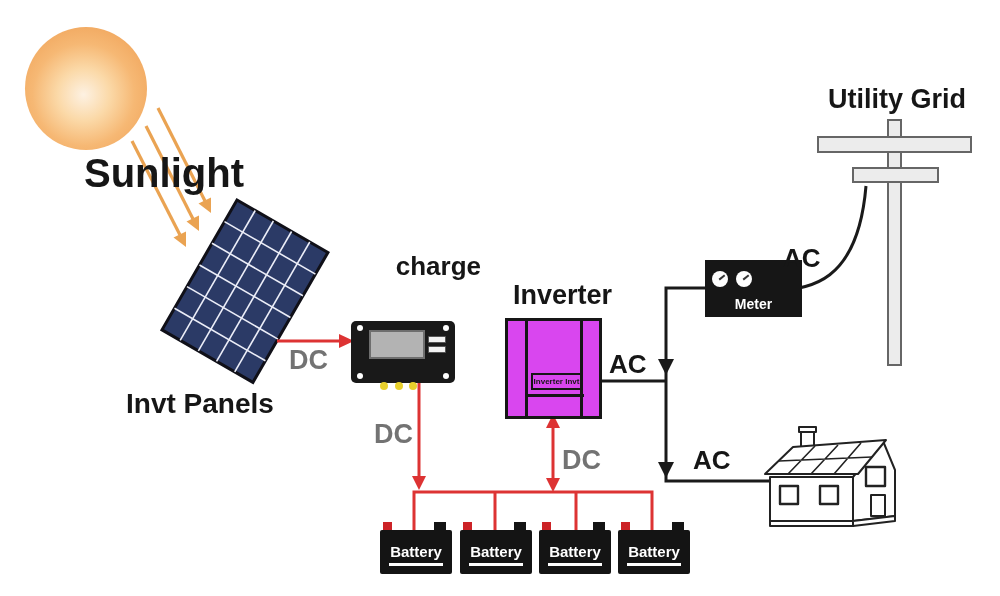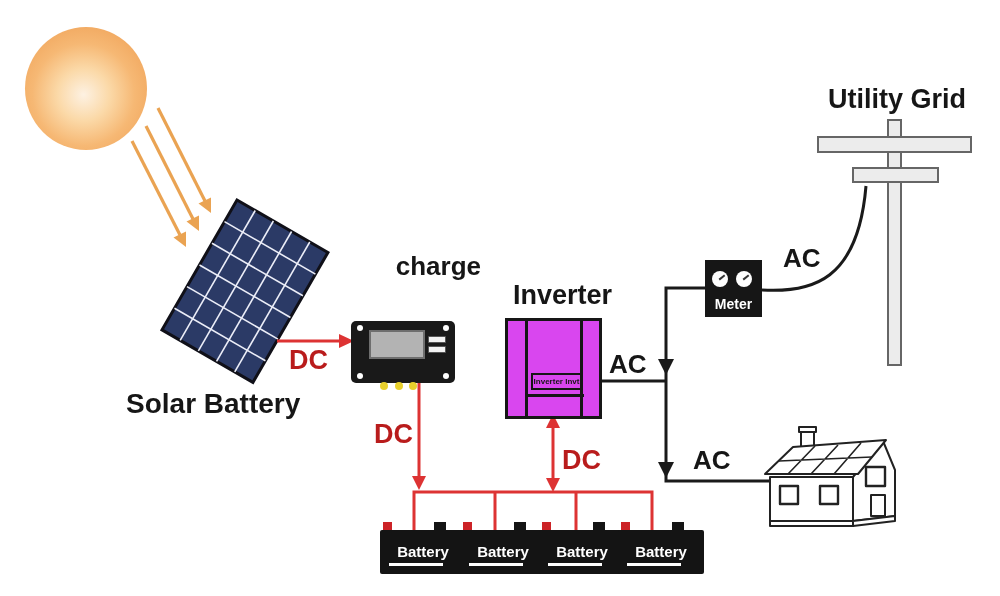--- a/index.html
+++ b/index.html
@@ -1,52 +1,52 @@
 <!DOCTYPE html>
 <html><head>
 <meta charset="utf-8">
 <style>
   html,body{margin:0;padding:0;background:#fff;}
   .stage{position:relative;width:1000px;height:596px;background:#ffffff;overflow:hidden;
          font-family:"Liberation Sans","DejaVu Sans",sans-serif;}
   .stage svg{position:absolute;left:0;top:0;}
   .lbl{position:absolute;font-weight:bold;color:#161616;white-space:nowrap;line-height:1.05;}
-  .lbl.red{color:#b91c1c;}
+  .lbl.red{color:#737373;}
   .center{text-align:right;}
 
   
   .controller{position:absolute;left:351px;top:321px;width:104px;height:62px;
               background:#191919;border-radius:5px;z-index:2;}
   .screw{position:absolute;width:6px;height:6px;border-radius:50%;background:#fff;}
   .ctrl-screen{position:absolute;left:18px;top:9px;width:56px;height:29px;
                background:#b3b3b3;border:2px solid #6e6e6e;box-sizing:border-box;}
   .ctrl-port{position:absolute;width:18px;height:7px;background:#f2f2f2;border:1px solid #555;
              box-sizing:border-box;border-radius:1px;}
   .led{position:absolute;top:61px;width:8px;height:8px;border-radius:50%;background:#e8d02c;}
 
   
-  .meter{position:absolute;left:705px;top:260px;width:57px;height:57px;background:#161616;z-index:2;}
+  .meter{position:absolute;left:705px;top:260px;width:57px;height:57px;background:#161616;z-index:2;padding-left:40px;}
   .dial{position:absolute;top:11px;width:16px;height:16px;border-radius:50%;background:#fdfdfd;}
   .dial::after{content:"";position:absolute;left:7px;top:7px;width:7px;height:2px;background:#333;
                transform:rotate(-38deg);transform-origin:1px 1px;}
   .meter-lbl{position:absolute;bottom:5px;left:0;width:100%;text-align:center;color:#fff;
              font-weight:bold;font-size:14px;}
 
   
   .inverter{position:absolute;left:505px;top:318px;width:97px;height:101px;background:#d946ef;
             border:3px solid #161616;box-sizing:border-box;z-index:2;}
   .inv-left{position:absolute;left:0;top:0;bottom:0;width:17px;border-right:3px solid #161616;}
   .inv-right{position:absolute;right:0;top:0;bottom:0;width:16px;border-left:3px solid #161616;}
   .inv-tag{position:absolute;left:23px;top:52px;width:51px;height:17px;border:2px solid #161616;
            box-sizing:border-box;font-size:8px;font-weight:bold;text-align:center;line-height:13px;
            color:#161616;overflow:hidden;}
   .inv-line{position:absolute;left:20px;top:73px;width:56px;height:3px;background:#161616;}
 
   
-  .battery{position:absolute;top:522px;width:72px;height:52px;z-index:2;padding-left:14px;}
+  .battery{position:absolute;top:522px;width:72px;height:52px;z-index:2;}
   .bat-body{position:absolute;left:0;right:0;top:8px;bottom:0;background:#141414;border-radius:2px;}
   .term-red{position:absolute;left:3px;top:0;width:9px;height:10px;background:#cc2327;}
   .term-black{position:absolute;left:54px;top:0;width:12px;height:10px;background:#141414;}
   .bat-lbl{position:absolute;top:21px;left:0;width:100%;text-align:center;color:#fff;
            font-weight:bold;font-size:15px;}
   .bat-underline{position:absolute;top:41px;left:9px;width:54px;height:3px;background:#fff;}
 
   
   .sun{position:absolute;left:25px;top:27px;width:122px;height:123px;border-radius:50%;
        background:radial-gradient(circle at 48% 55%, #fdf1e2 0%, #fbd9a8 28%, #f6b874 55%, #f1a75e 80%, #efa257 100%);
@@ -182,21 +182,22 @@
     <div class="bat-underline"></div>
   </div>
   <div class="battery" style="left:618px">
     <div class="term-red"></div>
     <div class="term-black"></div>
     <div class="bat-body"></div>
     <div class="bat-lbl">Battery</div>
     <div class="bat-underline"></div>
   </div>
 
-  <div class="lbl" style="left:126px;top:389px;font-size:28px;z-index:3">Solar Battery</div>
+  <div class="lbl" style="left:84px;top:152px;font-size:40px;z-index:3">Sunlight</div>
+  <div class="lbl" style="left:126px;top:389px;font-size:28px;z-index:3">Invt Panels</div>
   <div class="lbl center" style="left:339px;top:253px;width:142px;font-size:26px;z-index:3">
     <div>charge</div>
   </div>
   <div class="lbl center" style="left:495px;top:281px;width:117px;font-size:27px;z-index:3">Inverter</div>
   <div class="lbl" style="left:828px;top:85px;font-size:27px;z-index:3">Utility Grid</div>
 
   <div class="lbl red" style="left:289px;top:346px;font-size:27px;z-index:3">DC</div>
   <div class="lbl red" style="left:374px;top:420px;font-size:27px;z-index:3">DC</div>
   <div class="lbl red" style="left:562px;top:446px;font-size:27px;z-index:3">DC</div>
   <div class="lbl" style="left:609px;top:351px;font-size:26px;z-index:3">AC</div>

